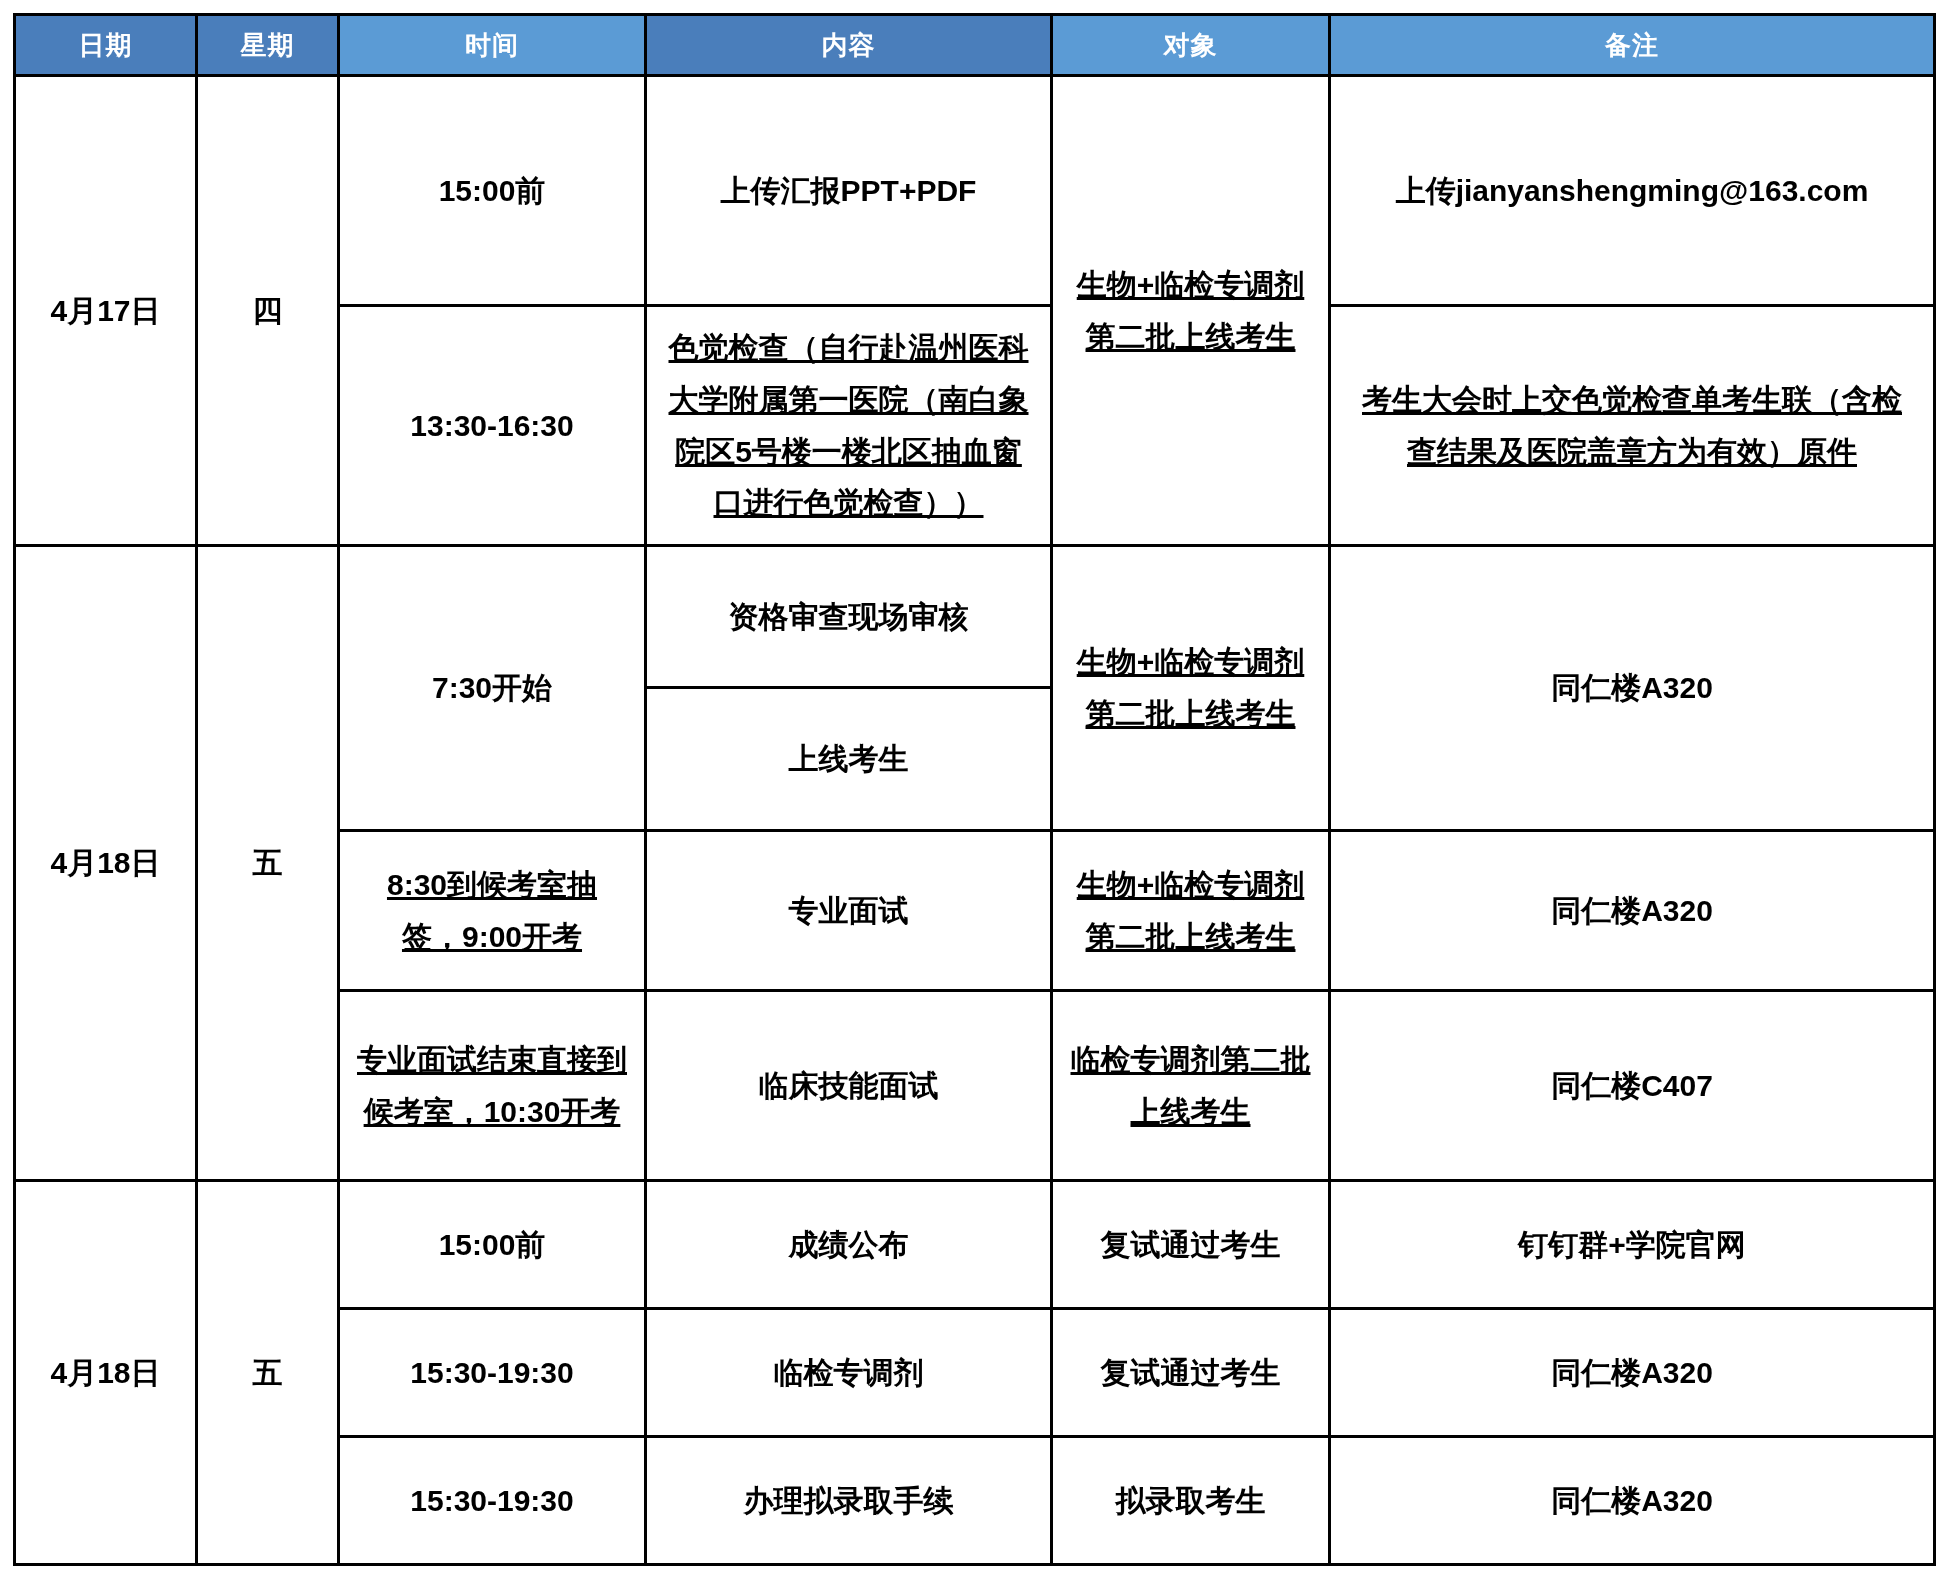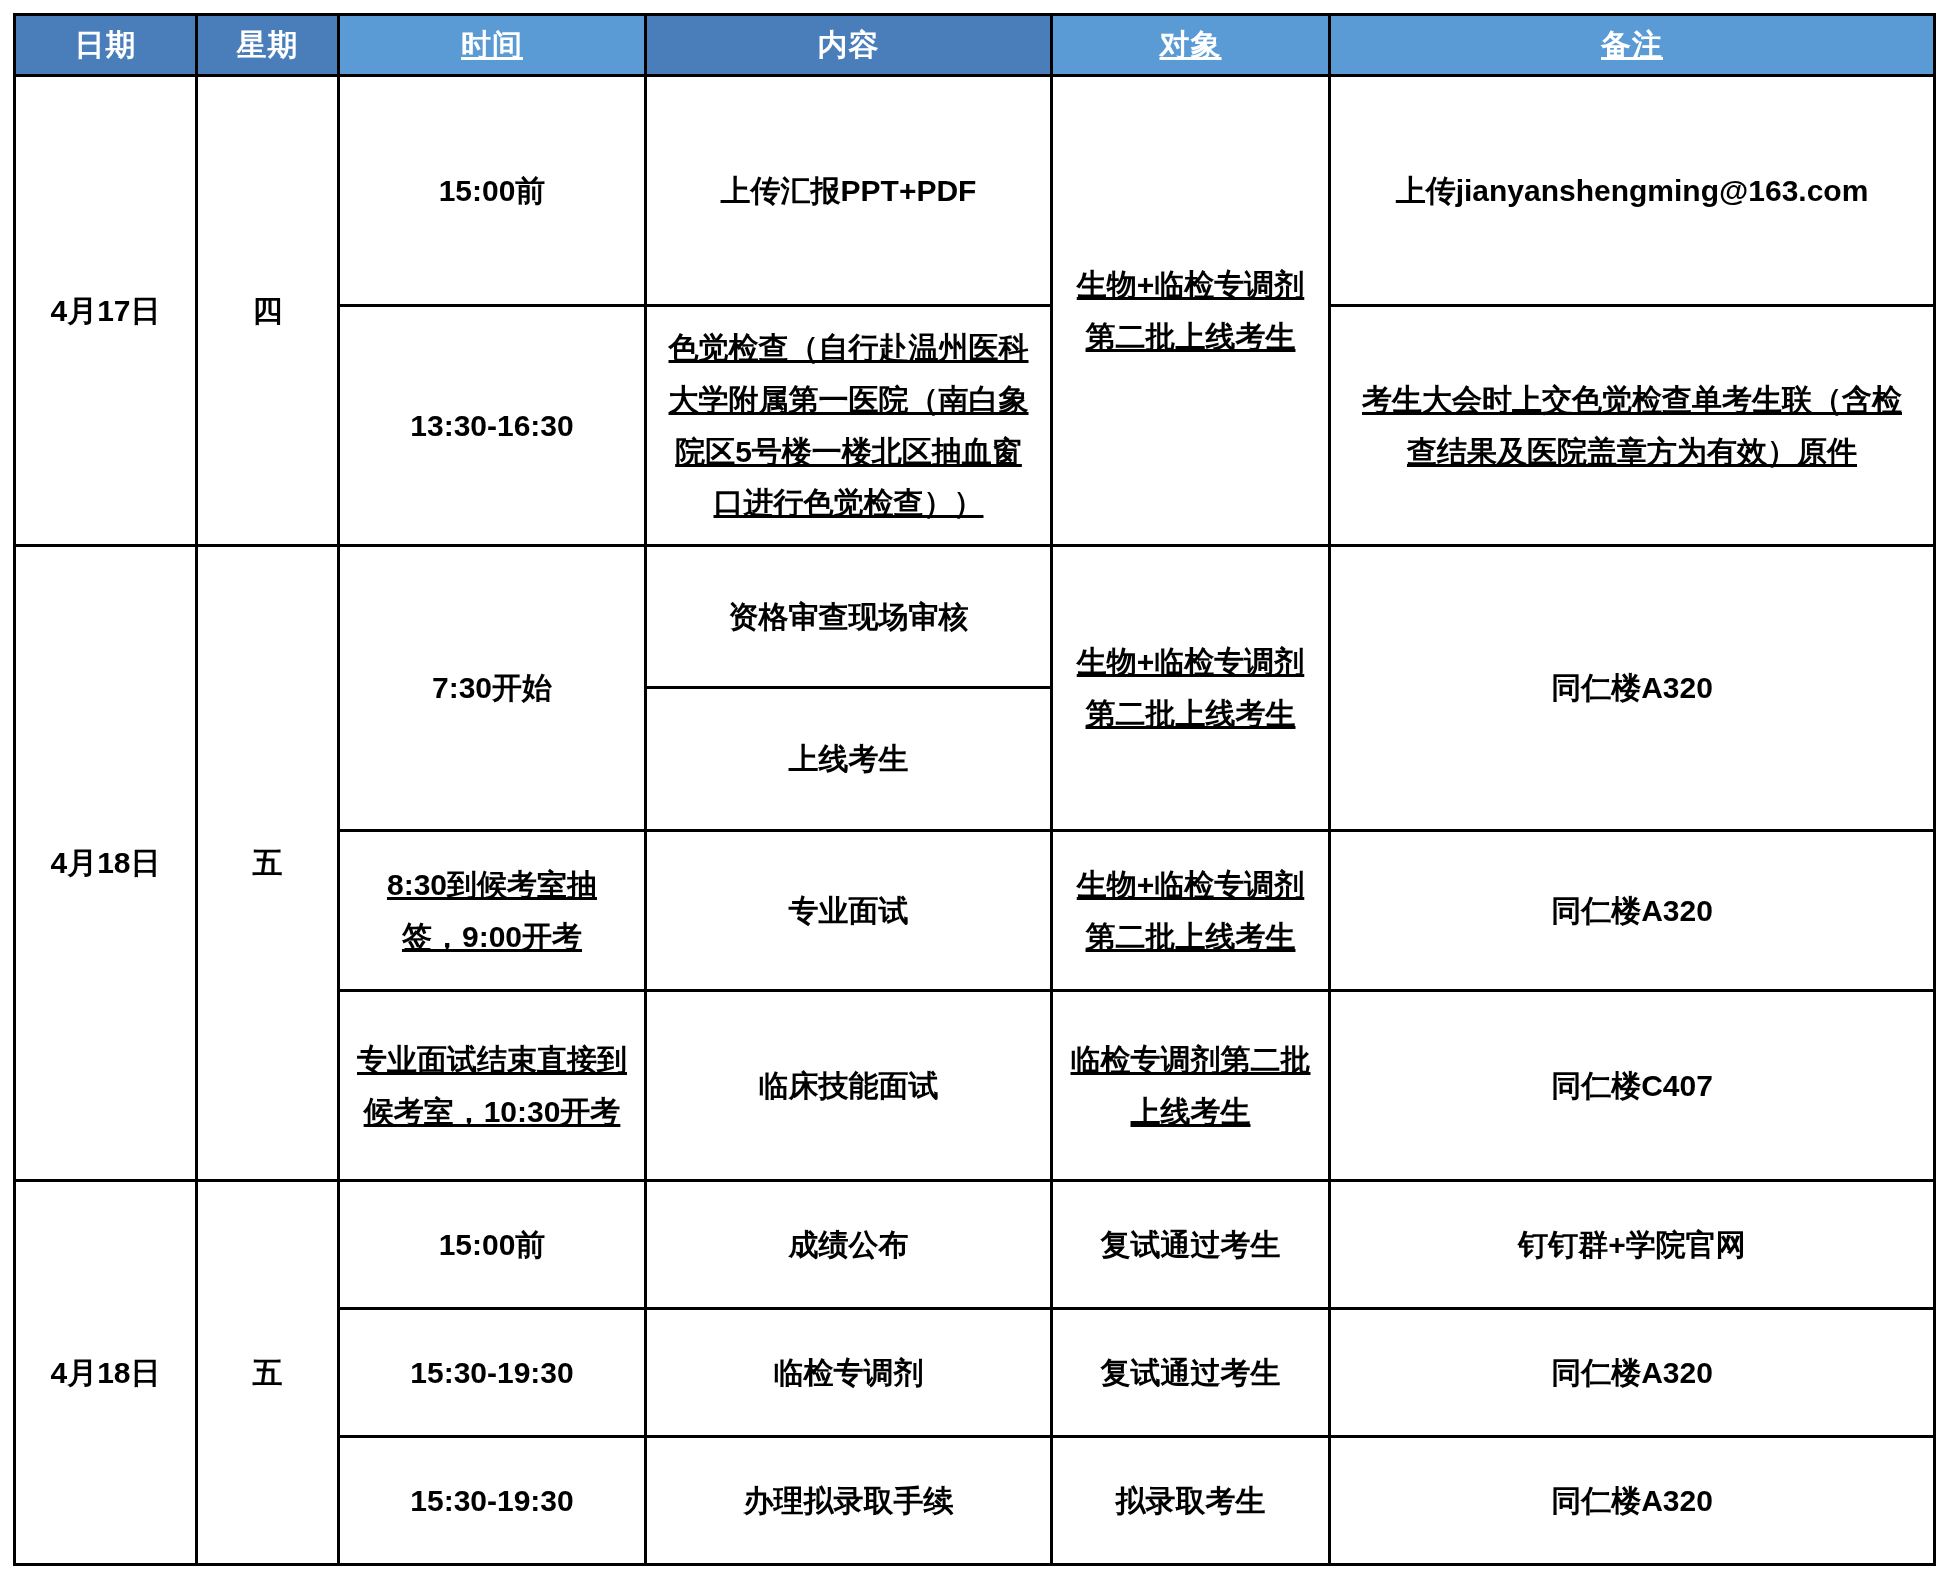--- a/index.html
+++ b/index.html
@@ -24,26 +24,26 @@
   }
   th,td{
     border:3px solid var(--border-color);
     text-align:center;
     vertical-align:middle;
     font-weight:700;
     overflow:hidden;
   }
   th{
     color:var(--header-text);
-    font-size:30px;
+    font-size:26px;
     letter-spacing:1px;
     padding:0;
   }
   th.hd-dark{background:var(--header-dark);}
-  th.hd-light{background:var(--header-light);text-decoration:underline;}
+  th.hd-light{background:var(--header-light);}
   td{
     color:var(--cell-text);
     font-size:30px;
     line-height:1.72;
     background:#ffffff;
     padding:0 14px;
   }
   td.pre{white-space:pre-line;text-decoration:underline;}
   tr.hdr{height:61px;}
   tr.r1{height:230px;}

